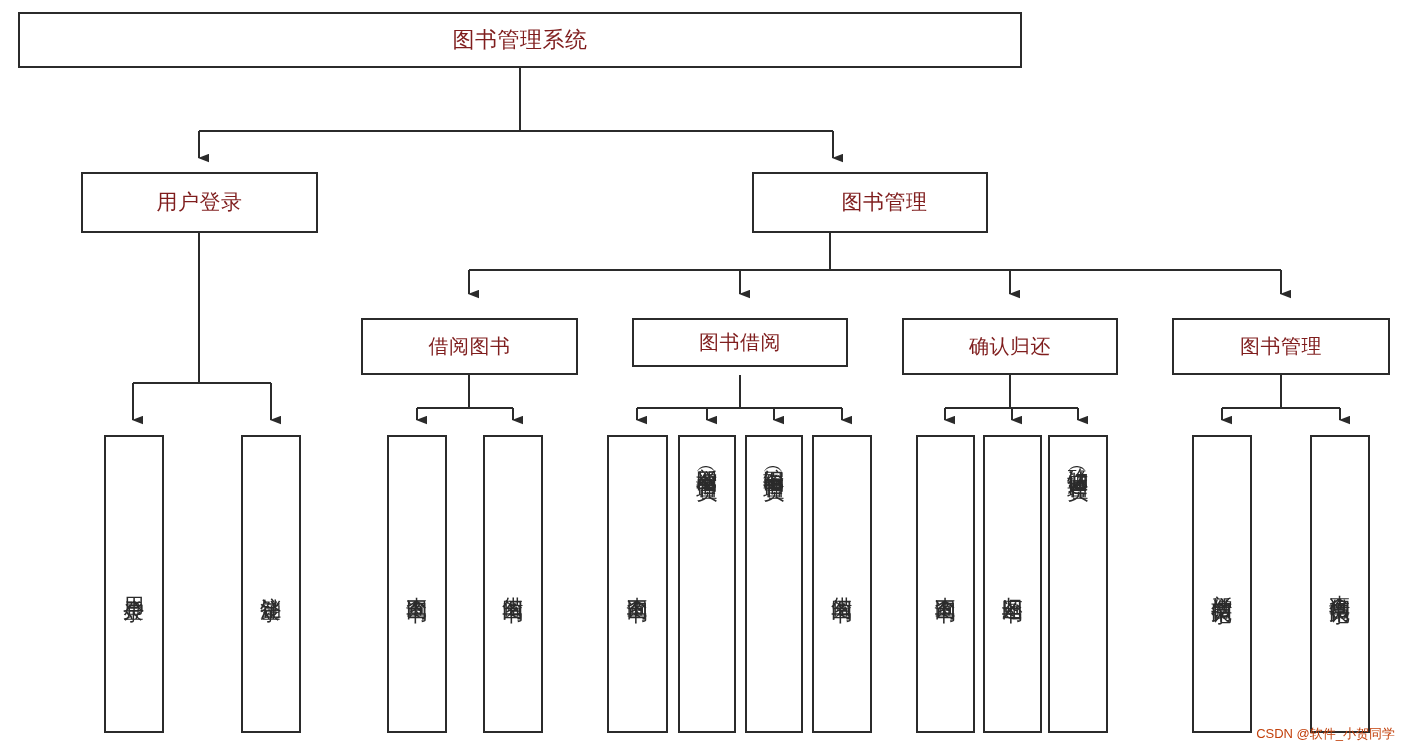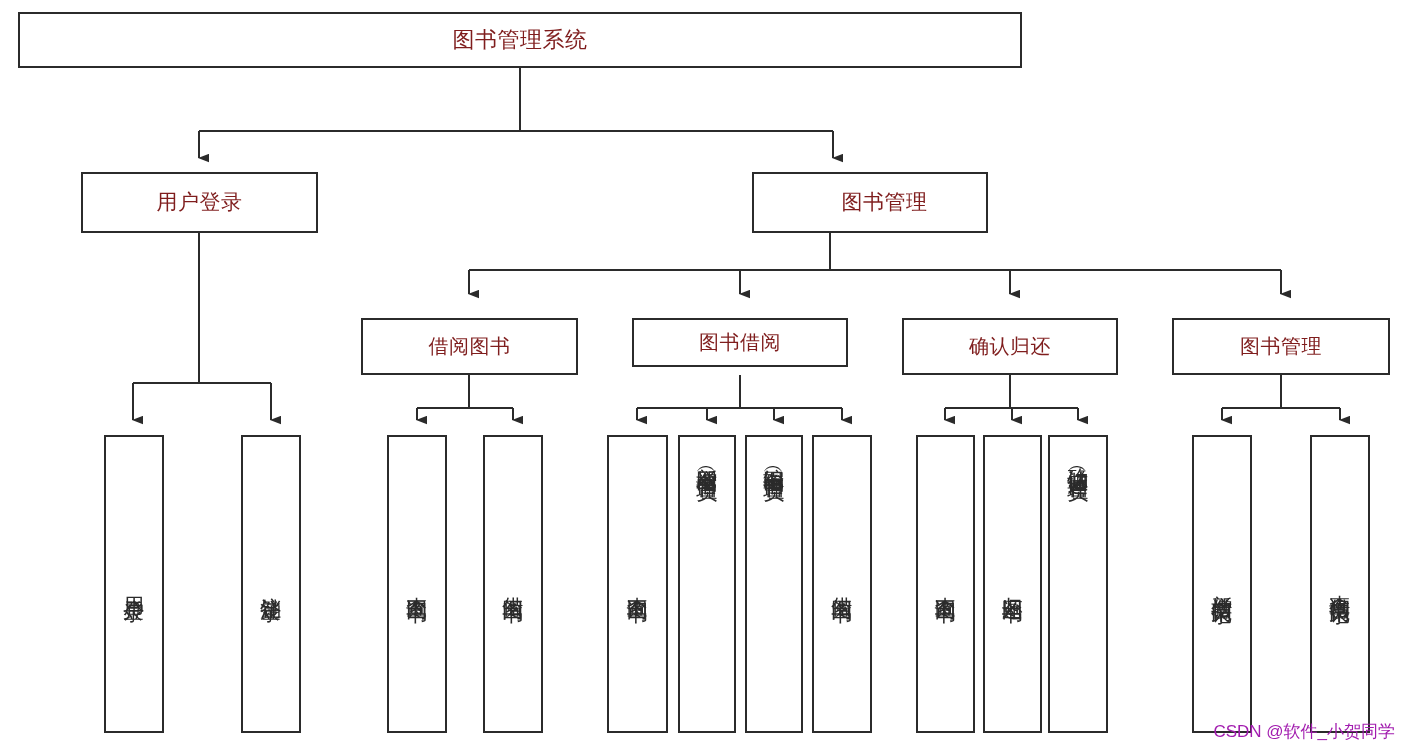--- a/index.html
+++ b/index.html
@@ -52,22 +52,22 @@
     line-height:1.32;
     letter-spacing:2px;
     color:#2b2b2b;
     white-space:nowrap;
   }
 
   .watermark{
     position:absolute;
     right:10px;
     bottom:4px;
-    font-size:17px;
-    color:#a21caf;
+    font-size:13px;
+    color:#c2410c;
     white-space:nowrap;
     user-select:none;
   }
 </style>
 </head>
 <body>
 
 <div id="diagram-root">
 
   <svg id="flow" viewBox="0 0 1405 747" xmlns="http://www.w3.org/2000/svg">

